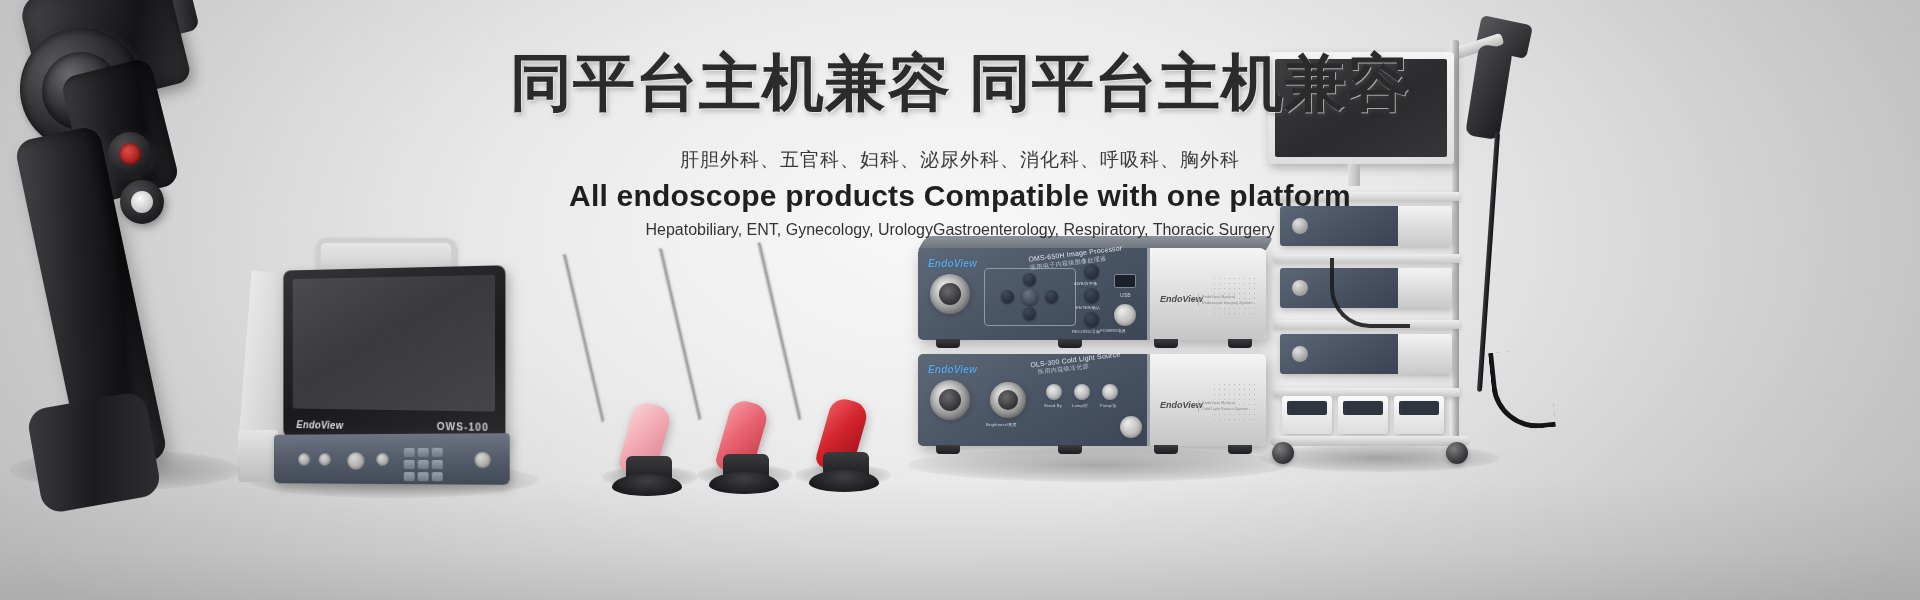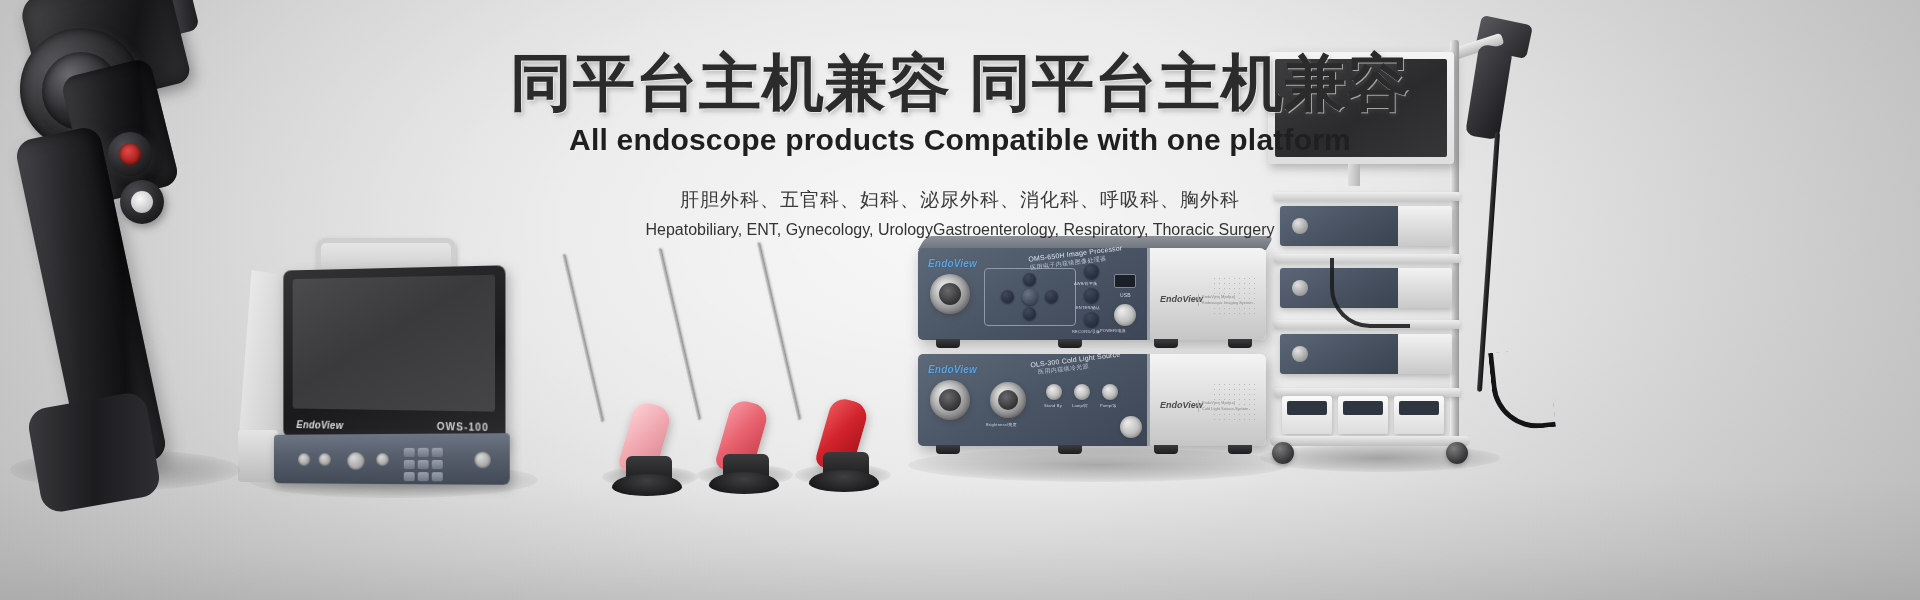--- a/index.html
+++ b/index.html
@@ -428,22 +428,22 @@
 </style>
 </head>
 <body>
 
 <div id="banner">
 
   <div id="textblock">
     <div id="headline">
       <span>同平台主机兼容</span><span class="gap"></span><span>同平台主机兼容</span>
     </div>
+    <div id="deptcn">肝胆外科、五官科、妇科、泌尿外科、消化科、呼吸科、胸外科</div>
     <div id="subheadline">All endoscope products Compatible with one platform</div>
-    <div id="deptcn">肝胆外科、五官科、妇科、泌尿外科、消化科、呼吸科、胸外科</div>
     <div id="depten">Hepatobiliary, ENT, Gynecology, UrologyGastroenterology, Respiratory, Thoracic Surgery</div>
   </div>
 
   <div class="prod" id="endoscope">
     <div class="shadow-ellipse" id="endo-shadow"></div>
     <div id="endo-valve"></div>
     <div id="endo-head"></div>
     <div class="dial" id="dial-big"></div>
     <div class="dial" id="dial-mid"></div>
     <div id="endo-neck"></div>

